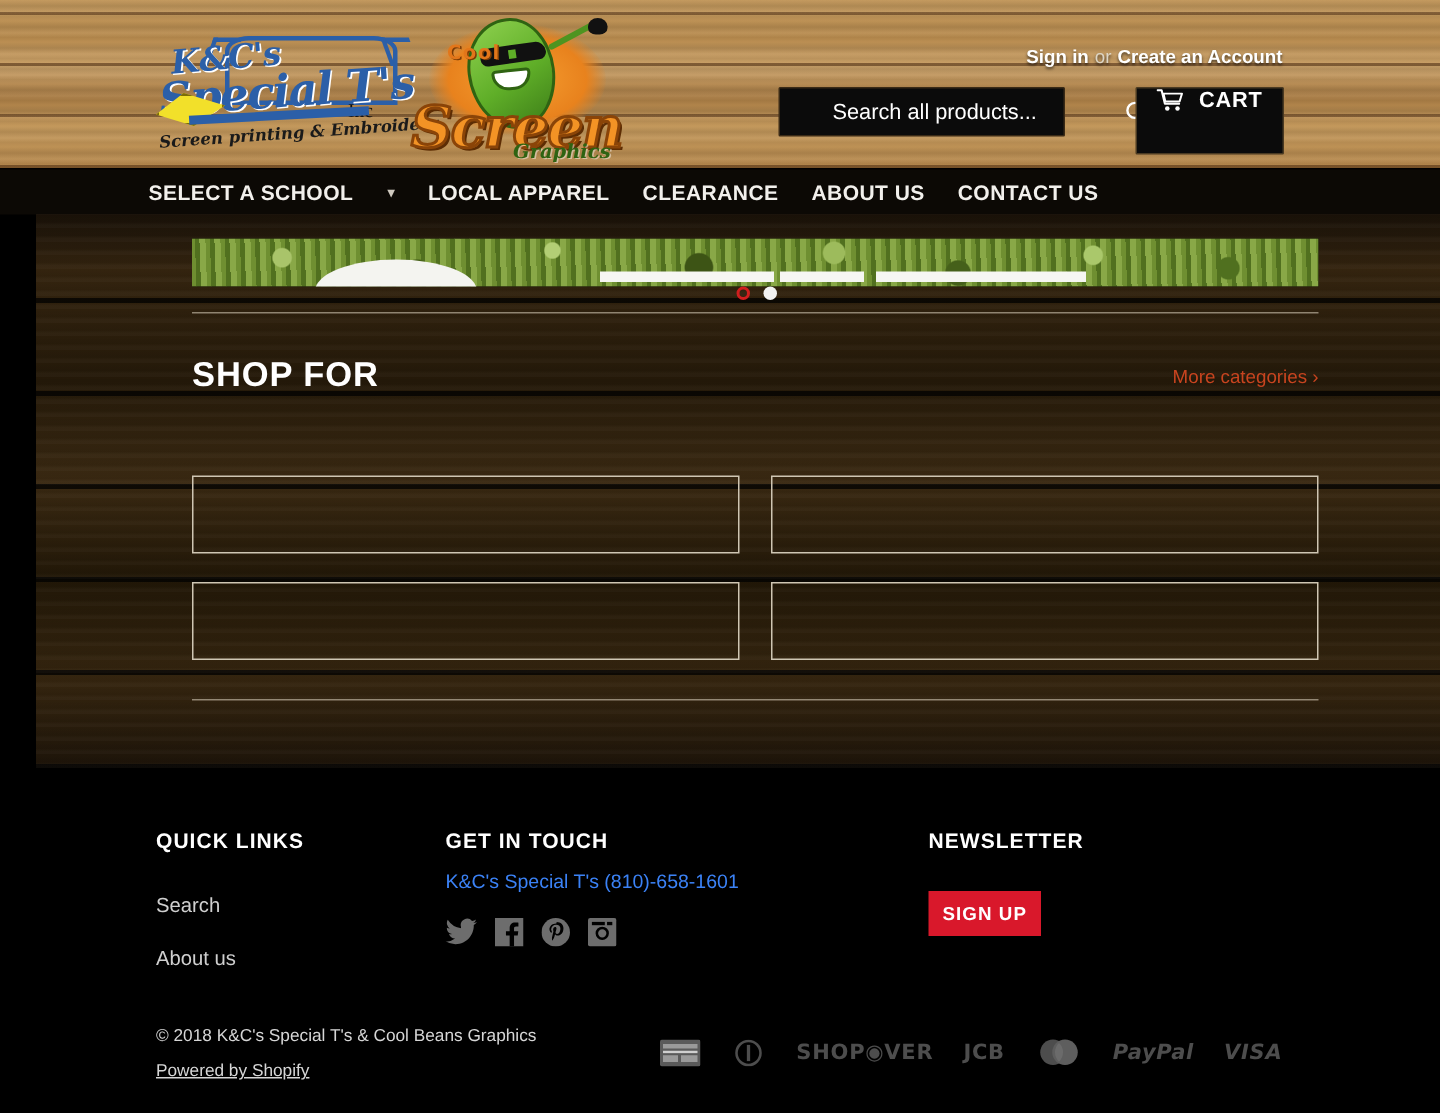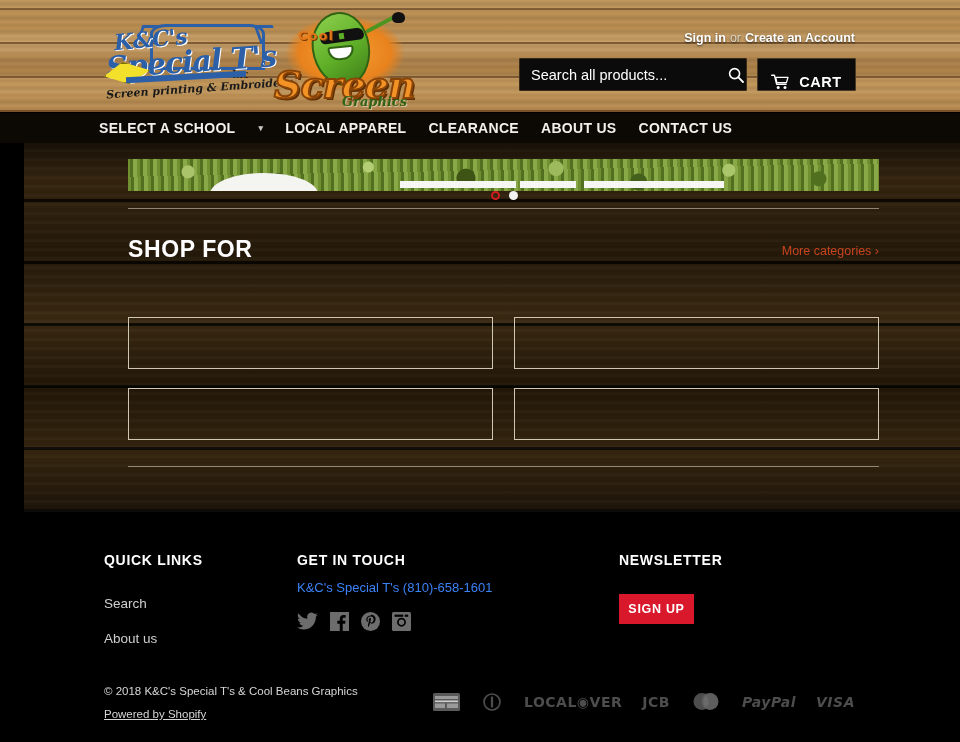--- a/index.html
+++ b/index.html
@@ -314,27 +314,28 @@
     color: #ded6c6;
     font-weight: normal;
     margin: 0 4px;
   }
 
   
   #search-form {
     position: absolute;
     left: 519px;
     top: 58px;
-    width: 228px;
+    width: 191px;
     height: 33px;
     background: #0b0b0b;
     border: 1px solid #3a2a16;
     display: flex;
     align-items: center;
     border-radius: 1px;
+    padding-left: 24px;
   }
   #search-input {
     flex: 1;
     height: 31px;
     background: transparent;
     border: none;
     outline: none;
     color: #ffffff;
     font-size: 14.5px;
     font-family: "Liberation Sans", sans-serif;
@@ -350,26 +351,26 @@
     display: flex;
     align-items: center;
     justify-content: center;
   }
 
   #cart-button {
     position: absolute;
     left: 757px;
     top: 58px;
     width: 99px;
-    height: 33px;
+    height: 45px;
     background: #0b0b0b;
     border: 1px solid #4a3a22;
     color: #fff;
     display: flex;
-    align-items: flex-end;
+    align-items: flex-start;
     justify-content: center;
     gap: 9px;
     cursor: pointer;
     border-radius: 1px;
   }
   #cart-button .cart-label {
     font-size: 14.5px;
     font-weight: bold;
     letter-spacing: 0.5px;
     color: #fff;
@@ -819,21 +820,21 @@
           <rect x="2" y="10.5" width="10" height="4.5" fill="#9a9a9a"></rect>
           <rect x="14" y="10.5" width="11" height="4.5" fill="#9a9a9a"></rect>
         </svg>
       </span>
       <span class="pay">
         <svg width="24" height="18" viewBox="0 0 24 18">
           <circle cx="12" cy="9" r="8" fill="none" stroke="#4d4d4d" stroke-width="1.7"></circle>
           <rect x="10.9" y="3.6" width="2.2" height="10.8" fill="#4d4d4d"></rect>
         </svg>
       </span>
-      <span class="pay-text">LOCAL◉VER</span>
+      <span class="pay-text">SHOP◉VER</span>
       <span class="pay-text">JCB</span>
       <span class="pay">
         <svg width="32" height="19" viewBox="0 0 32 19">
           <circle cx="12" cy="9.5" r="8.5" fill="#4d4d4d"></circle>
           <circle cx="20" cy="9.5" r="8.5" fill="#5e5e5e"></circle>
           <path d="M16 3.3a8.5 8.5 0 0 0 0 12.4 8.5 8.5 0 0 0 0-12.4z" fill="#6b6b6b"></path>
         </svg>
       </span>
       <span class="pay-text italic">PayPal</span>
       <span class="pay-text italic">VISA</span>

